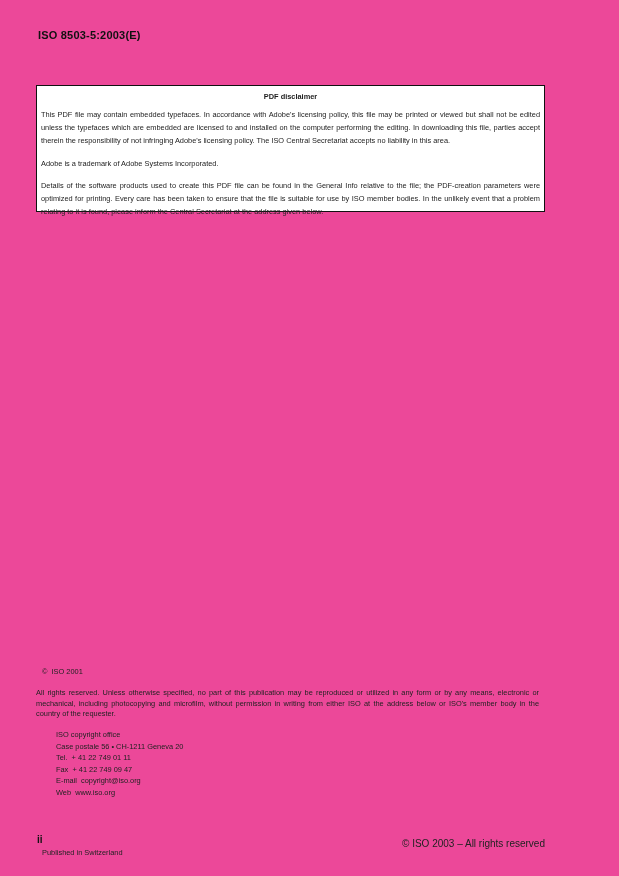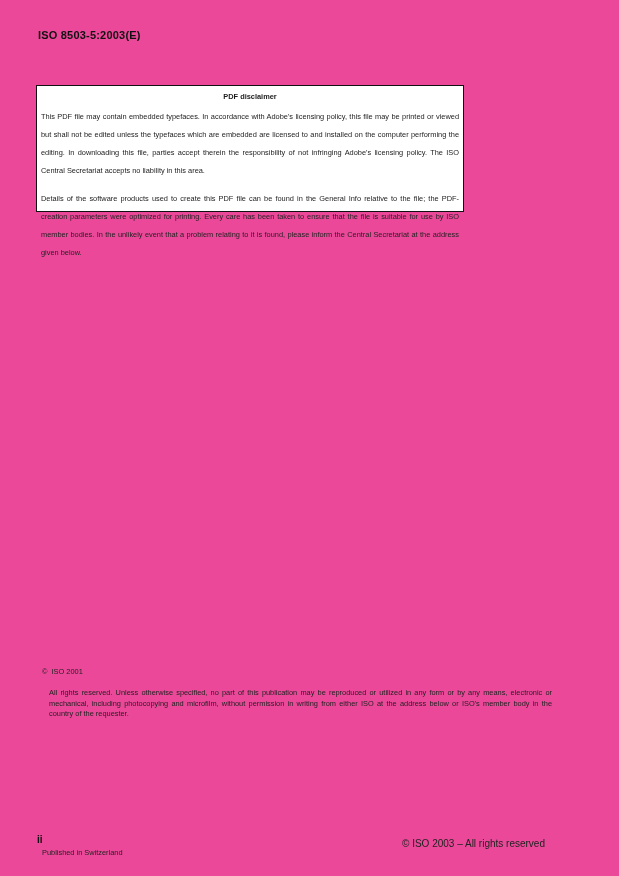--- a/index.html
+++ b/index.html
@@ -19,50 +19,50 @@
     top: 29px;
     font-size: 11px;
     font-weight: bold;
     letter-spacing: 0.2px;
     color: #111;
   }
   .disclaimer-box {
     position: absolute;
     left: 36px;
     top: 85px;
-    width: 428px;
+    width: 509px;
     height: 127px;
     border: 1px solid #111;
     padding: 6px 4px 4px 4px;
     background: #ffffff;
   }
   .disclaimer-title {
     text-align: center;
     font-weight: bold;
     font-size: 7.4px;
     margin: 0 0 7px 0;
   }
   .disclaimer-box p {
     margin: 0 0 9.5px 0;
     font-size: 7.4px;
-    line-height: 18px;
+    line-height: 13px;
     text-align: justify;
     color: #222;
   }
   .copyright-notice {
     position: absolute;
     left: 42px;
     top: 667px;
     font-size: 7.4px;
     white-space: pre;
     color: #222;
   }
   .rights-paragraph {
     position: absolute;
-    left: 49px;
+    left: 36px;
     top: 688px;
     width: 503px;
     margin: 0;
     font-size: 7.4px;
     line-height: 10.6px;
     text-align: justify;
     color: #222;
   }
   .address-block {
     position: absolute;
@@ -99,27 +99,36 @@
 </head>
 <body>
 
 <div class="page">
 
   <div class="header-ref">ISO 8503-5:2003(E)</div>
 
   <div class="disclaimer-box">
     <div class="disclaimer-title">PDF disclaimer</div>
     <p>This PDF file may contain embedded typefaces. In accordance with Adobe's licensing policy, this file may be printed or viewed but shall not be edited unless the typefaces which are embedded are licensed to and installed on the computer performing the editing. In downloading this file, parties accept therein the responsibility of not infringing Adobe's licensing policy. The ISO Central Secretariat accepts no liability in this area.</p>
+    <p>Adobe is a trademark of Adobe Systems Incorporated.</p>
     <p>Details of the software products used to create this PDF file can be found in the General Info relative to the file; the PDF-creation parameters were optimized for printing. Every care has been taken to ensure that the file is suitable for use by ISO member bodies. In the unlikely event that a problem relating to it is found, please inform the Central Secretariat at the address given below.</p>
   </div>
 
   <div class="copyright-notice">©  ISO 2001</div>
 
   <p class="rights-paragraph">All rights reserved. Unless otherwise specified, no part of this publication may be reproduced or utilized in any form or by any means, electronic or mechanical, including photocopying and microfilm, without permission in writing from either ISO at the address below or ISO's member body in the country of the requester.</p>
 
+  <div class="address-block">
+    <div class="address-line">ISO copyright office</div>
+    <div class="address-line">Case postale 56 • CH-1211 Geneva 20</div>
+    <div class="address-line">Tel.  + 41 22 749 01 11</div>
+    <div class="address-line">Fax  + 41 22 749 09 47</div>
+    <div class="address-line">E-mail  copyright@iso.org</div>
+    <div class="address-line">Web  www.iso.org</div>
+  </div>
 
   <div class="published-line">Published in Switzerland</div>
 
   <div class="footer-page-number">ii</div>
 
   <div class="footer-copyright">© ISO 2003 – All rights reserved</div>
 
 </div>
 
 </body></html>

